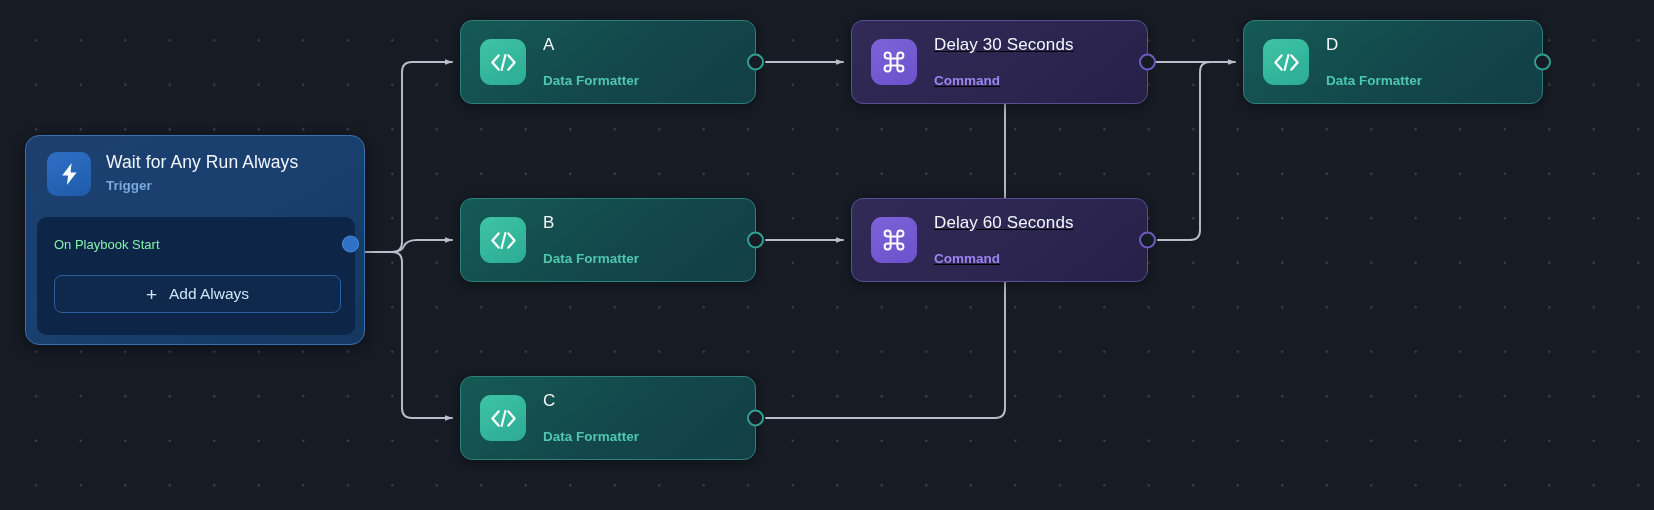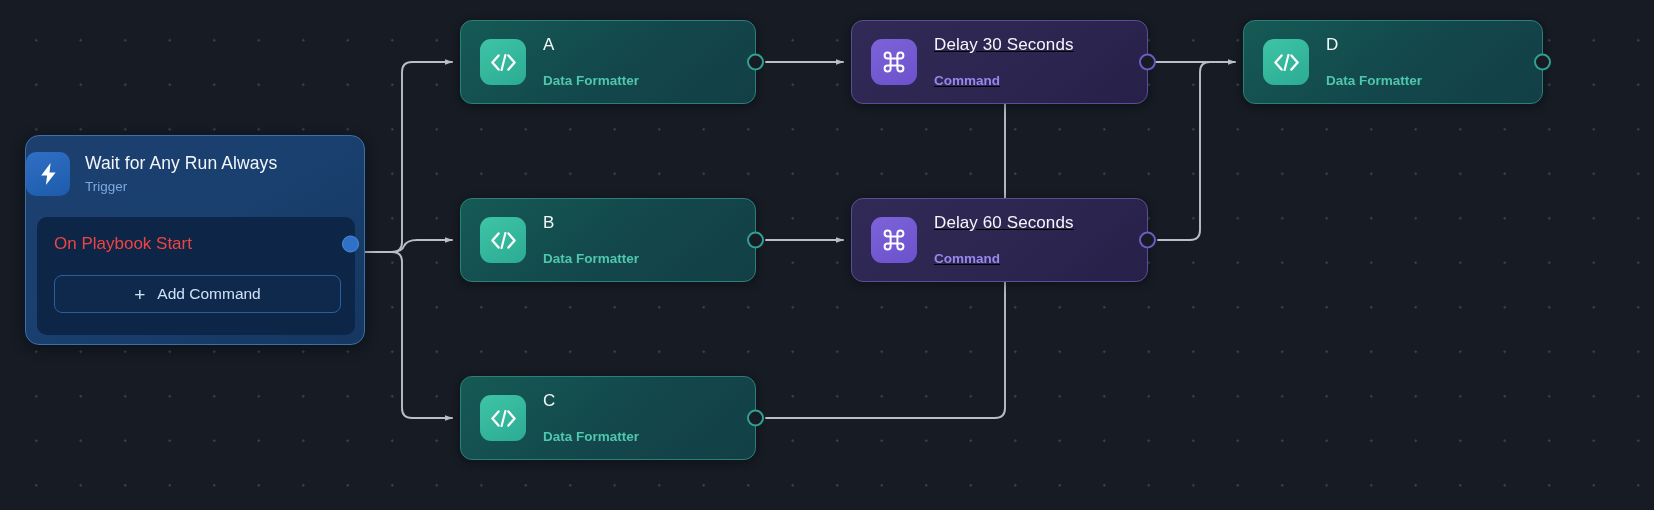--- a/index.html
+++ b/index.html
@@ -23,41 +23,41 @@
 
   
   .trigger{
     left:25px;top:135px;width:340px;height:210px;
     background:linear-gradient(150deg,#1d3f6e 0%,#19406f 45%,#153761 100%);
     border:1px solid #3b6fae;
     border-radius:14px;
     box-shadow:0 3px 14px rgba(0,0,0,.45);
     padding:0;
   }
-  .trigger-head{display:flex;align-items:center;padding:16px 0 0 0;}
+  .trigger-head{display:flex;padding:16px 0 0 21px;}
   .trigger-icon{
     width:44px;height:44px;border-radius:10px;
     background:linear-gradient(160deg,#2f6fc4 0%,#1e5bab 100%);
     display:flex;align-items:center;justify-content:center;flex:none;
   }
   .trigger-texts{margin-left:15px;}
   .trigger-title{color:#f2f6fb;font-size:17.5px;line-height:21px;letter-spacing:.1px;}
-  .trigger-sub{color:#7ba8dd;font-size:13.5px;font-weight:normal;line-height:19px;margin-top:3px;}
+  .trigger-sub{color:#7ba8dd;font-size:13.5px;font-weight:bold;line-height:19px;margin-top:3px;}
 
   .trigger-body{
     position:absolute;left:11px;top:81px;width:318px;height:118px;
     background:#0f2banything;
     background:#0d2546;
     border-radius:10px;
     box-sizing:border-box;
   }
   .trigger-row{
     position:relative;height:54px;display:flex;align-items:center;padding-left:17px;
   }
-  .trigger-row-label{color:#ef4444;font-size:17px;}
+  .trigger-row-label{color:#86efac;font-size:13px;}
   .port-blue{
     position:absolute;right:-4px;top:50%;transform:translateY(-50%);
     width:15px;height:15px;border-radius:50%;
     background:#2f71c7;border:1px solid #4d8bdd;
   }
   .add-trigger{
     position:absolute;left:17px;top:58px;width:285px;height:36px;
     border:1px solid #2b5e9e;border-radius:8px;
     background:rgba(16,48,88,.35);
     display:flex;align-items:center;justify-content:center;gap:12px;
@@ -142,21 +142,21 @@
       </div>
     </div>
 
     <div class="trigger-body">
       <div class="trigger-row">
         <span class="trigger-row-label">On Playbook Start</span>
         <span class="port-blue"></span>
       </div>
       <div class="add-trigger">
         <span class="plus">+</span>
-        <span>Add Command</span>
+        <span>Add Always</span>
       </div>
     </div>
   </div>
 
   <div class="node node-card teal" style="left:460px;top:20px;width:296px;">
     <div class="node-icon icon-teal">
       <svg width="25" height="17" viewBox="0 0 25 17" xmlns="http://www.w3.org/2000/svg">
         <path d="M7.6 1.4 L1.4 8.5 L7.6 15.6" stroke="#ffffff" stroke-width="2.3" fill="none" stroke-linecap="round" stroke-linejoin="round"></path>
         <path d="M17.4 1.4 L23.6 8.5 L17.4 15.6" stroke="#ffffff" stroke-width="2.3" fill="none" stroke-linecap="round" stroke-linejoin="round"></path>
         <path d="M14.4 0.9 L10.6 16.1" stroke="#ffffff" stroke-width="2.1" fill="none" stroke-linecap="round"></path>

